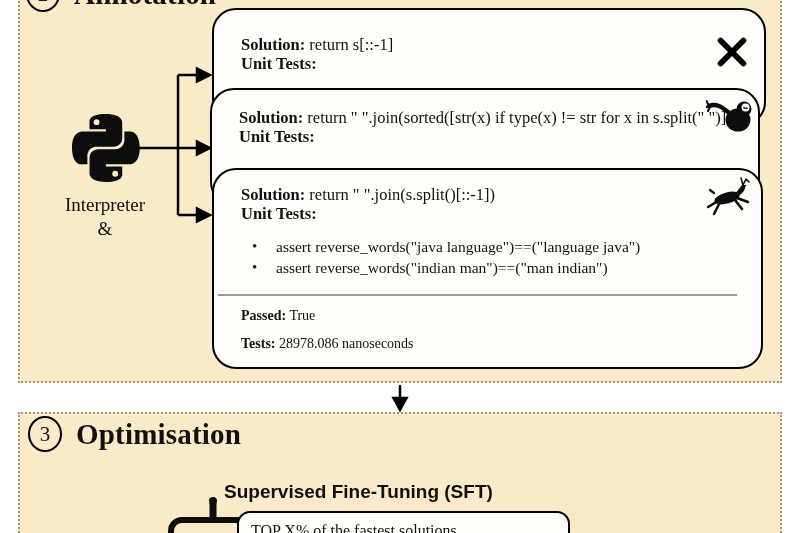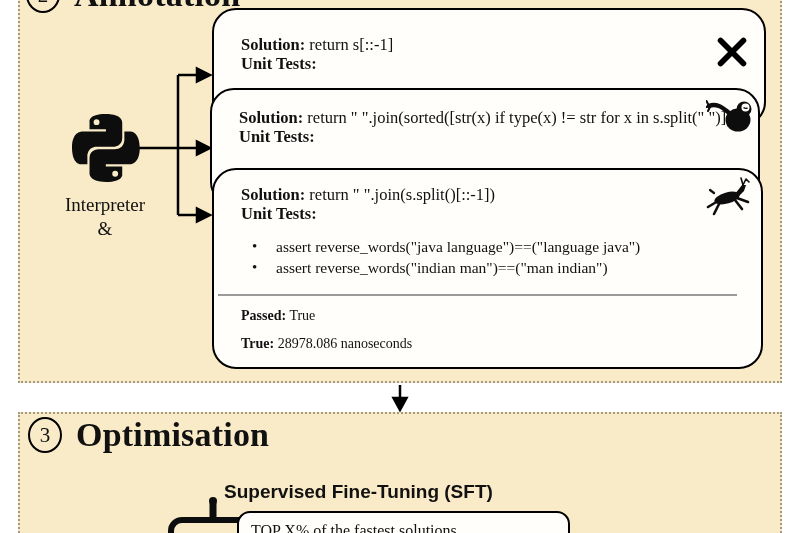--- a/index.html
+++ b/index.html
@@ -13,21 +13,21 @@
   #panel-annotation{left:18px;top:-48px;width:764px;height:431px;}
   #panel-optimisation{left:18px;top:412px;width:764px;height:160px;}
   .section-head{position:absolute;display:flex;align-items:center;gap:14px;}
   #annotation-head{left:26px;top:-24px;}
   #optimisation-head{left:28px;top:416px;}
   .num-circle{
     width:34px;height:36px;border:2px solid #000;border-radius:50%;
     display:flex;align-items:center;justify-content:center;
     font-size:21px;background:transparent;box-sizing:border-box;
   }
-  .section-title{font-weight:bold;font-size:34px;letter-spacing:.2px;}
+  .section-title{font-weight:bold;font-size:29px;letter-spacing:.2px;}
   .card{
     position:absolute;background:#fffefb;border:2.5px solid #000;border-radius:24px;
     box-sizing:border-box;
   }
   #card-1{left:212px;top:8px;width:554px;height:118px;}
   #card-2{left:210px;top:88px;width:550px;height:118px;}
   #card-3{left:212px;top:168px;width:551px;height:201px;}
   .card-body{padding:0 14px 0 2px;font-size:16.5px;line-height:1.18;}
   #card-1 .card-body{padding-top:25px;}
   #card-2 .card-body{padding-top:18px;}
@@ -133,21 +133,21 @@
             <span class="bullet">•</span>
             <span>assert reverse_words("java language")==("language java")</span>
           </li>
         <li class="test-item">
             <span class="bullet">•</span>
             <span>assert reverse_words("indian man")==("man indian")</span>
           </li>
       </ul>
       <hr class="divider">
       <p class="result-line"><span class="bold">Passed:</span> <span>True</span></p>
-      <p class="result-line"><span class="bold">True:</span> <span>28978.086 nanoseconds</span></p>
+      <p class="result-line"><span class="bold">Tests:</span> <span>28978.086 nanoseconds</span></p>
     </div>
     <svg class="corner-icon" style="right:8px;top:6px;" width="48" height="44" viewBox="0 0 48 42">
       <g stroke="#0d0d0d" stroke-linecap="round">
         <ellipse cx="22" cy="21" rx="13" ry="5.5" fill="#0d0d0d" transform="rotate(-16 22 21)" stroke="none"></ellipse>
         <path d="M30 17 L37 8 L41 8 L39 14 L32 21 Z" fill="#0d0d0d" stroke="none"></path>
         <path d="M38 8 L36 1 M38 8 L41 2 M41 2 L44 5" stroke-width="1.6" fill="none"></path>
         <path d="M32 21 L43 25 M30 23 L37 32" stroke-width="2.6" fill="none"></path>
         <path d="M13 24 L3 30 M15 25 L9 37" stroke-width="2.6" fill="none"></path>
         <path d="M9 16 L5 13" stroke-width="2.2" fill="none"></path>
       </g>

